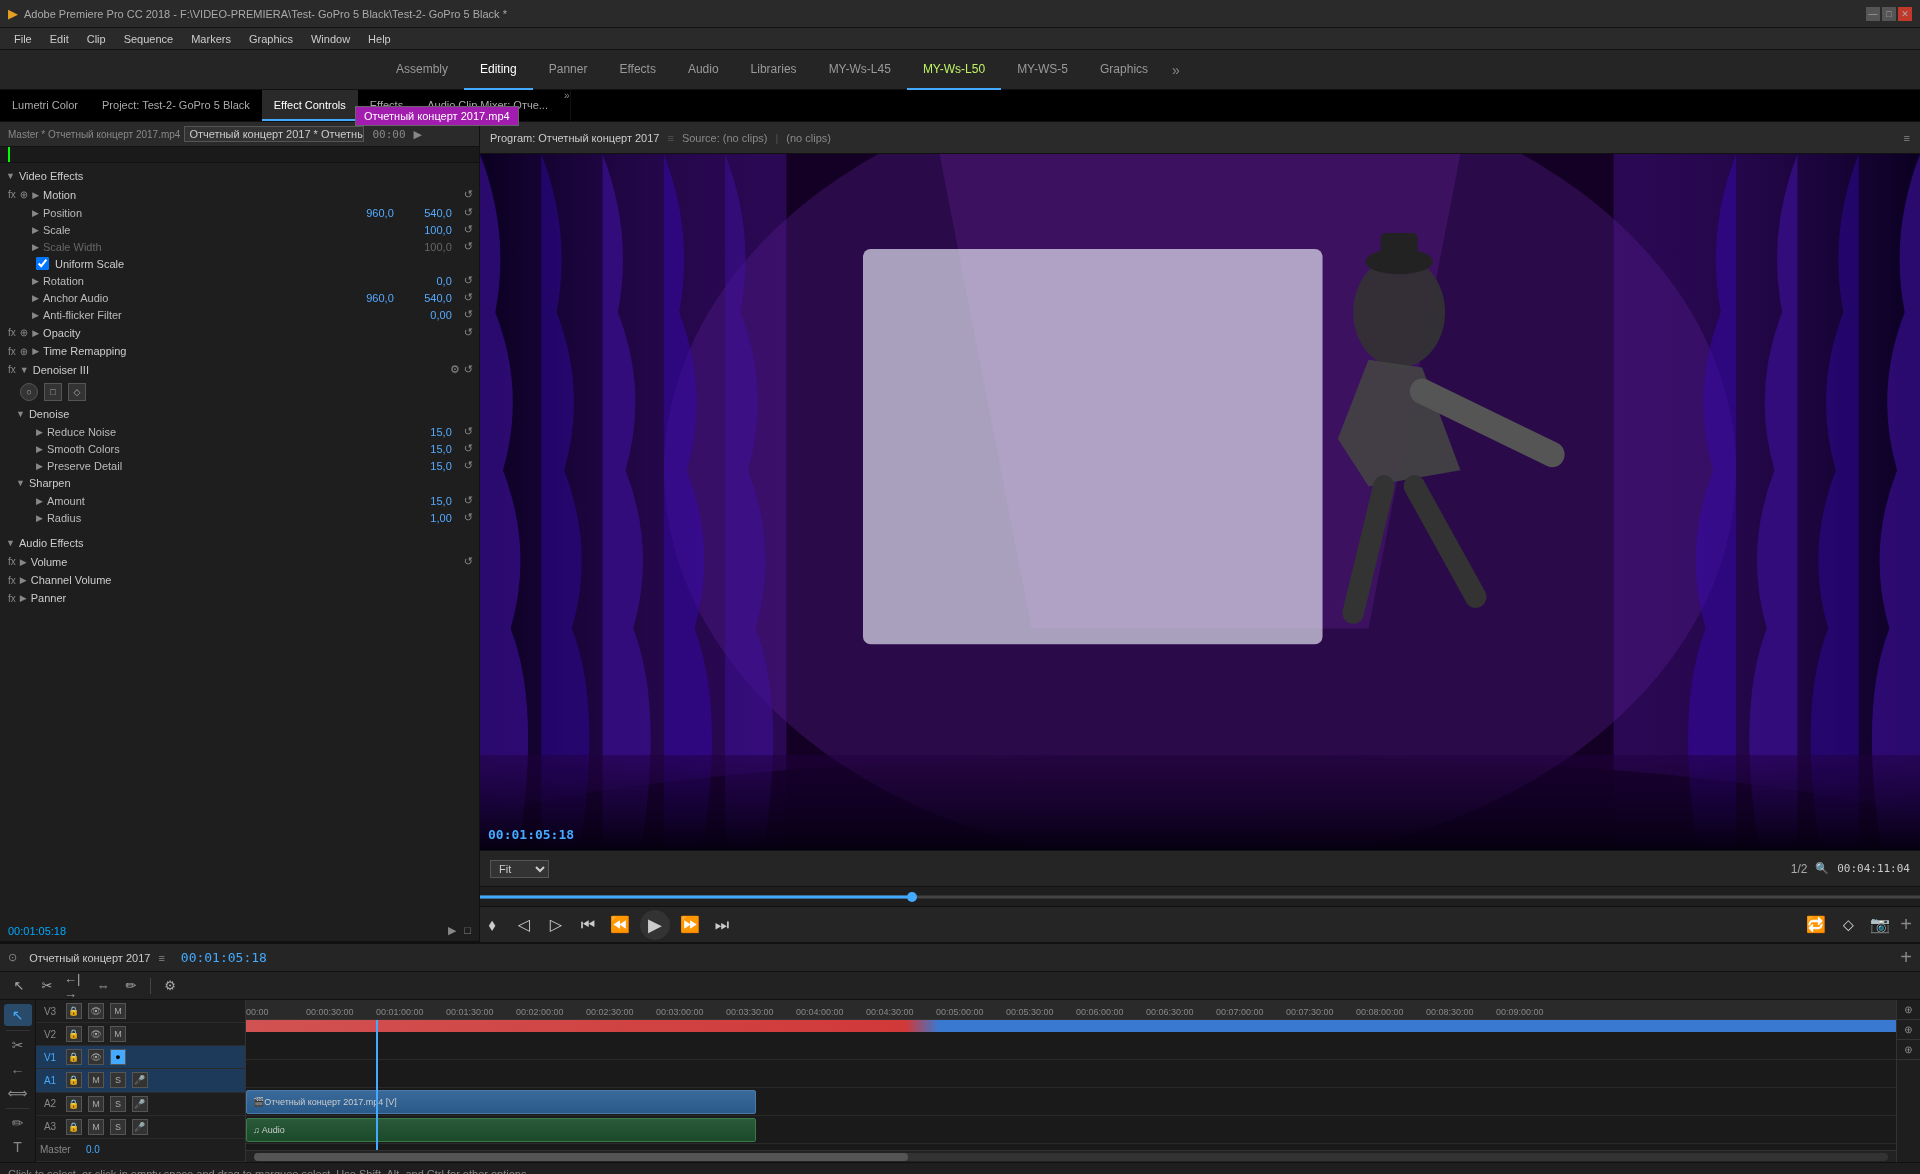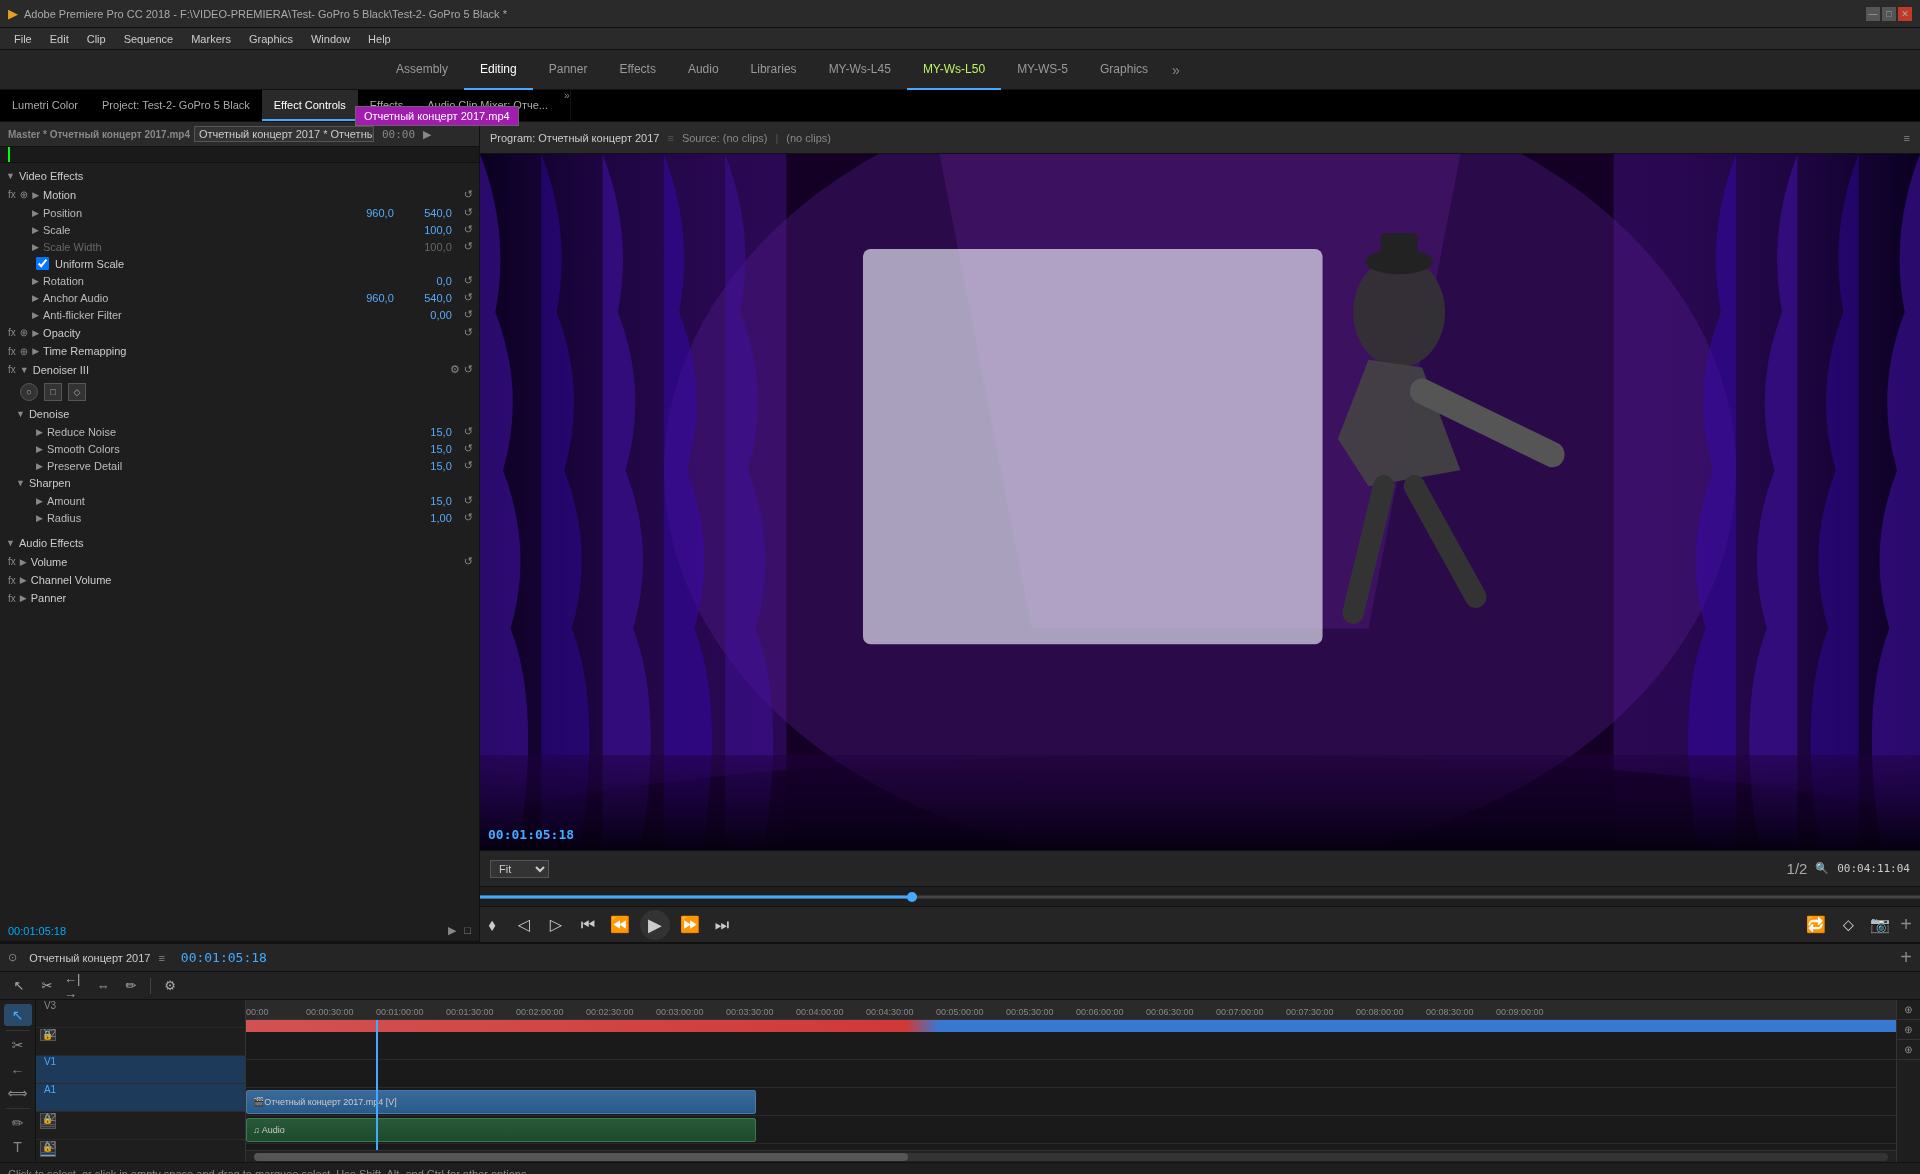--- a/index.html
+++ b/index.html
@@ -351,21 +351,21 @@
       font-size: 11px;
       padding: 1px 4px;
       cursor: pointer;
     }
     .preview-right {
       margin-left: auto;
       display: flex;
       align-items: center;
       gap: 8px;
     }
-    .preview-page { font-size: 15px; color: #aaa; }
+    .preview-page { font-size: 12px; color: #aaa; }
     .preview-timecode { font-size: 11px; color: #ccc; font-family: monospace; }
 
     #playbar {
       height: 20px;
       background: #1e1e1e;
       position: relative;
       border-top: 1px solid #111;
     }
     .playbar-track {
       position: absolute;
@@ -504,25 +504,24 @@
     #timeline-tracks {
       flex: 1;
       background: #1a1a1a;
       position: relative;
       overflow: hidden;
     }
 
     .track-header {
       height: 28px;
       display: flex;
-      align-items: flex-start;
+      align-items: center;
       padding: 0 4px;
       border-bottom: 1px solid #2a2a2a;
-      gap: 18px;
-      flex-direction: column;
+      gap: 6px;
     }
     .track-label {
       font-size: 10px;
       color: #888;
       width: 20px;
       text-align: center;
     }
     .track-btn {
       width: 16px; height: 16px;
       background: #333;
@@ -619,21 +618,20 @@
       font-size: 11px;
       color: #888;
       cursor: pointer;
       margin-left: 4px;
     }
 
     
     .master-label {
       font-size: 10px;
       color: #888;
-      font-weight: bold;
     }
 
     #ec-timeline {
       height: 16px;
       background: #1a1a1a;
       border-bottom: 1px solid #111;
       position: relative;
     }
     .ec-playhead {
       position: absolute;

